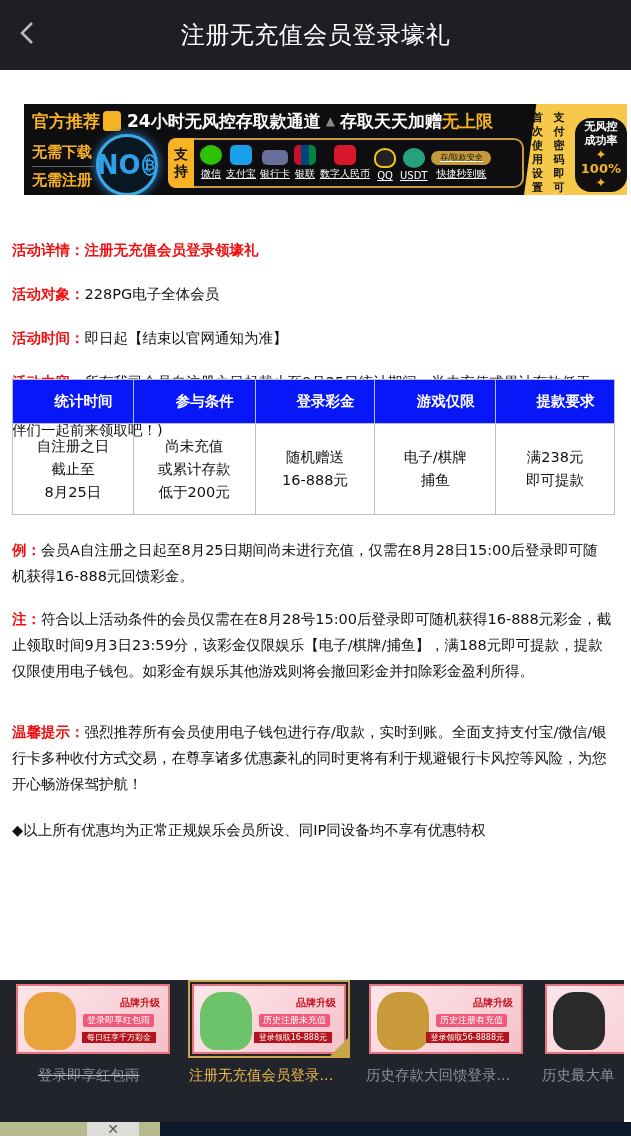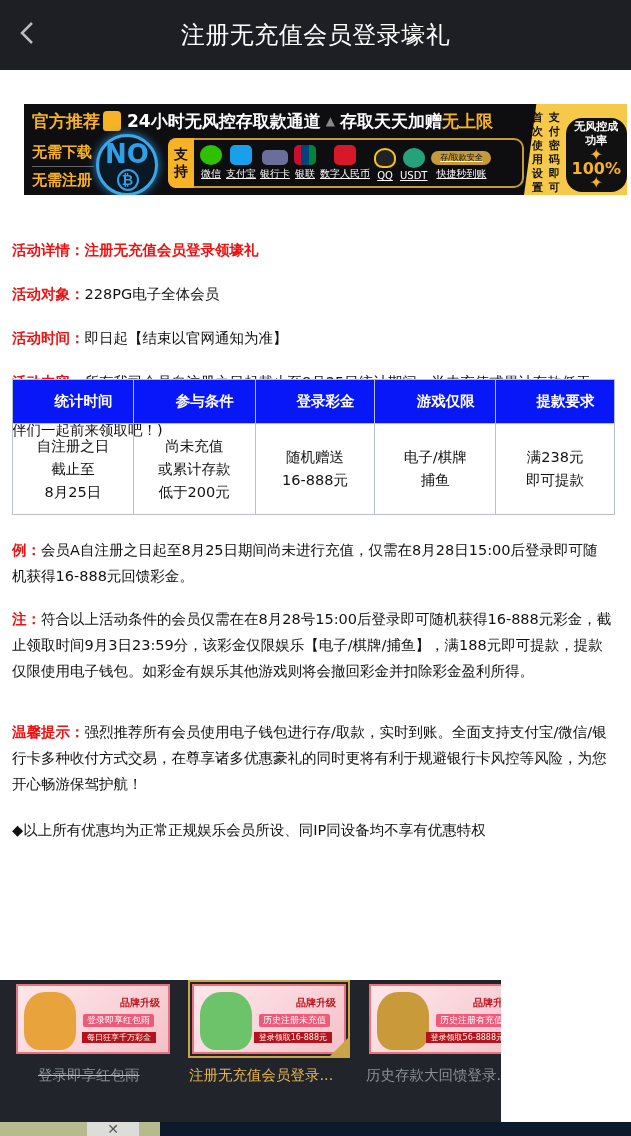--- a/index.html
+++ b/index.html
@@ -9,43 +9,43 @@
   .header { position: absolute; left: 0; top: 0; width: 631px; height: 70px; background: #1e1f25; display: flex; align-items: center; justify-content: center; }
   .header .back { position: absolute; left: 12px; top: 18px; width: 30px; height: 30px; display: flex; align-items: center; justify-content: center; cursor: pointer; }
   .header .title { color: #ffffff; font-size: 24px; letter-spacing: 0.5px; }
 
   .banner { position: absolute; left: 24px; top: 104px; width: 603px; height: 91px; background: #0e0e10; overflow: hidden; }
   .banner .row1 { position: absolute; left: 8px; top: 3px; height: 28px; display: flex; align-items: center; font-weight: bold; font-size: 17px; color: #fff; white-space: nowrap; }
   .banner .gold { color: #f7b325; }
   .banner .thumb { display: inline-block; width: 18px; height: 20px; background: #f7b325; border-radius: 4px 4px 3px 3px; margin: 0 6px 0 3px; }
   .banner .left-col { position: absolute; left: 8px; top: 36px; font-size: 15px; font-weight: bold; color: #f7b325; line-height: 25px; }
   .banner .left-col .div { height: 1px; background: #666; width: 62px; margin: 1px 0; }
-  .banner .nb { position: absolute; left: 72px; top: 30px; width: 62px; height: 62px; border-radius: 50%; border: 3px solid #3ba9e8; box-shadow: 0 0 10px #2c8bd6; display: flex; align-items: center; justify-content: center; color: #2f9fe8; font-weight: bold; font-size: 26px; background: #0a1824; flex-direction: column; }
+  .banner .nb { position: absolute; left: 72px; top: 30px; width: 62px; height: 62px; border-radius: 50%; border: 3px solid #3ba9e8; box-shadow: 0 0 10px #2c8bd6; display: flex; align-items: center; justify-content: center; color: #2f9fe8; font-weight: bold; font-size: 26px; background: #0a1824; }
   .banner .nb span { font-size: 14px; border: 2px solid #2f9fe8; border-radius: 50%; width: 22px; height: 22px; display: inline-flex; align-items: center; justify-content: center; margin-left: 1px; }
   .banner .pay { position: absolute; left: 144px; top: 34px; width: 356px; height: 50px; border: 2px solid #c59a3a; border-radius: 10px; display: flex; align-items: center; }
   .banner .support { width: 26px; height: 50px; background: #f7b325; color: #111; font-weight: bold; font-size: 14px; display: flex; flex-direction: column; align-items: center; justify-content: center; border-radius: 8px 0 0 8px; line-height: 17px; margin-left: -2px; }
   .banner .methods { display: flex; align-items: flex-end; gap: 4px; padding-left: 6px; }
   .banner .m { display: flex; flex-direction: column; align-items: center; font-size: 10px; color: #fff; white-space: nowrap; text-decoration: underline; }
   .banner .m .ic { width: 22px; height: 20px; border-radius: 5px; margin-bottom: 2px; }
   .banner .right-col { position: absolute; left: 500px; top: 0; width: 103px; height: 91px; background: #f7c94a; clip-path: polygon(12% 0, 100% 0, 100% 100%, 0 100%); display: flex; flex-direction: row; align-items: center; justify-content: flex-start; padding-top: 7px; padding-left: 8px; }
   .banner .right-col .t { font-size: 11px; font-weight: bold; color: #111; line-height: 14px; }
   .banner .right-col .pill { margin-top: 4px; background: #111; color: #fff; border-radius: 16px; padding: 2px 6px; text-align: center; font-size: 11px; font-weight: bold; line-height: 14px; }
-  .banner .right-col .pill .pct { color: #f7b325; font-size: 16px; }
+  .banner .right-col .pill .pct { color: #f7b325; font-size: 13px; }
 
   .content { position: absolute; left: 12px; top: 218px; width: 600px; font-size: 14.5px; line-height: 24px; color: #111; }
   .red { color: #ee1111; font-weight: bold; }
   .line { display: block; margin-top: 20px; }
 
   .tbl { position: absolute; left: 12px; top: 379px; width: 603px; border-collapse: collapse; font-size: 14.5px; }
   .tbl th { background: #0717f7; color: #fff; height: 44px; font-weight: bold; border: 1px solid #b9c0cd; font-size: 14.5px; padding-left: 21px; }
   .tbl td { height: 91px; border: 1px solid #b9c0cd; text-align: center; line-height: 23px; color: #111; vertical-align: middle; }
 
   .para { position: absolute; left: 12px; width: 600px; font-size: 14.5px; line-height: 26px; color: #111; }
 
-  .footer { position: absolute; left: 0; top: 980px; width: 501px; height: 142px; background: #22242b; overflow: hidden; }
+  .footer { position: absolute; left: 0; top: 980px; width: 624px; height: 142px; background: #22242b; overflow: hidden; }
   .card { position: absolute; top: 4px; width: 154px; height: 74px; }
   .card .img { position: absolute; left: 0; top: 0; width: 154px; height: 70px; background: linear-gradient(135deg, #fde6ea 0%, #f9d3d9 60%, #f4c0c7 100%); border: 2px solid #e8737d; }
   .card .img .brand { position: absolute; right: 8px; top: 10px; font-size: 10px; font-weight: bold; color: #c2121d; }
   .card .img .sub { position: absolute; right: 14px; top: 28px; font-size: 9px; color: #fff; background: #f05a7a; padding: 0 4px; border-radius: 2px; }
   .card .img .ribbon { position: absolute; right: 12px; top: 46px; font-size: 8px; color: #ffe; background: #b3131f; padding: 0 5px; }
   .card .img .char { position: absolute; left: 6px; top: 6px; width: 52px; height: 58px; border-radius: 40% 40% 30% 30%; }
   .card.active .img { outline: 2px solid #c9a449; outline-offset: 2px; }
   .card .check { position: absolute; right: -4px; top: 52px; width: 20px; height: 20px; background: #c9a449; clip-path: polygon(100% 0, 100% 100%, 0 100%); }
   .label { position: absolute; top: 86px; font-size: 14.5px; color: #8d8f96; white-space: nowrap; }
   .label.active { color: #e8b64a; }

